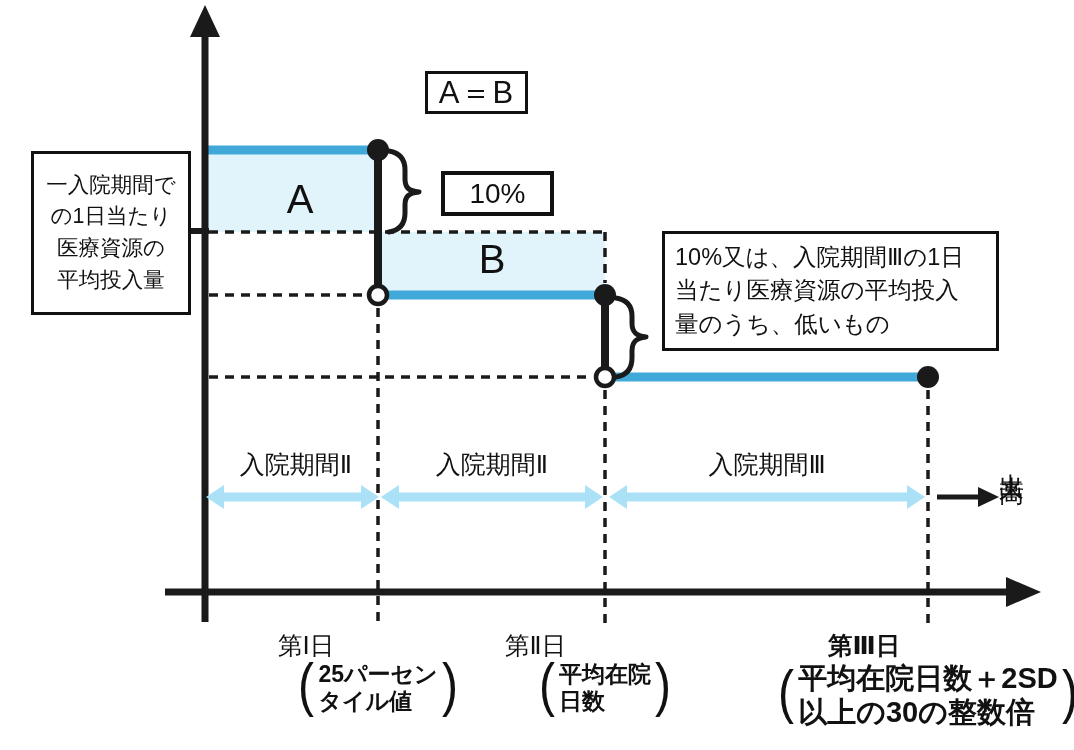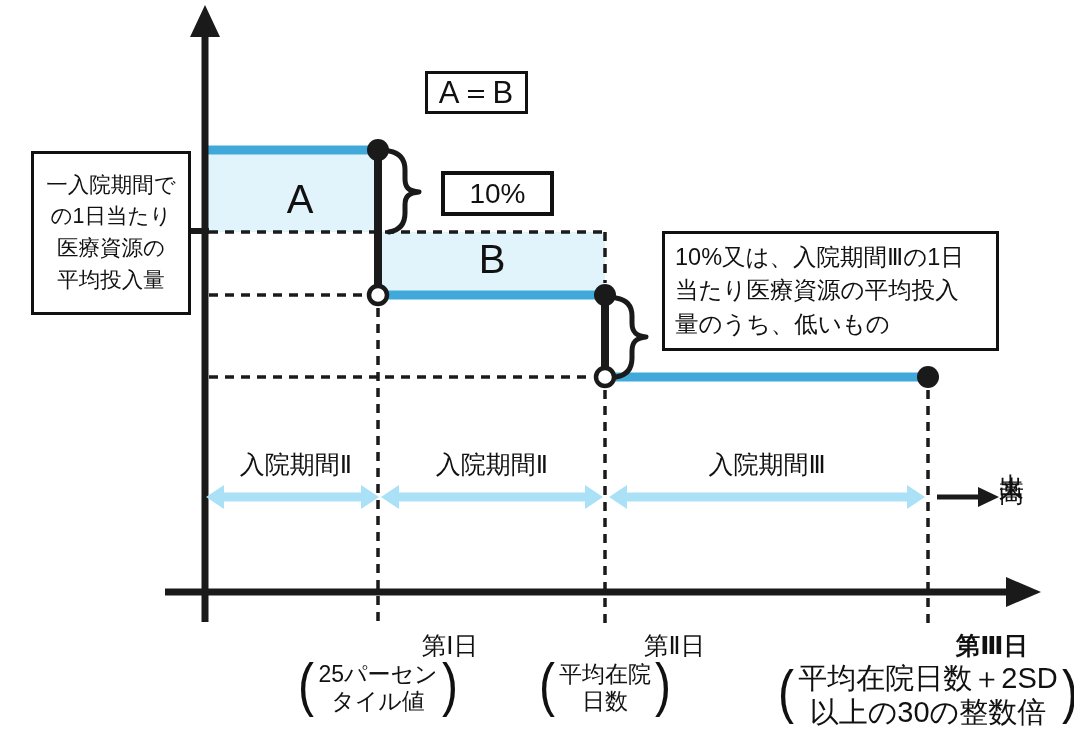--- a/index.html
+++ b/index.html
@@ -14,24 +14,24 @@
     display:flex;flex-direction:column;justify-content:center;align-items:center;
     text-align:center;
   }
   .left-box{left:31px;top:151px;width:160px;height:164px;font-size:21.5px;line-height:1.47;font-weight:500;justify-content:center;}
   .ab-box{left:425px;top:71px;width:103px;height:43px;font-size:31px;font-weight:500;letter-spacing:1px;}
   .pct-box{left:441px;top:171px;width:113px;height:45px;border-width:4.5px;font-size:28px;font-weight:500;}
   .right-box{left:662px;top:231px;width:337px;height:120px;font-size:23.5px;line-height:1.42;
              align-items:flex-start;text-align:center;padding:12px 10px;font-weight:500;}
   .region-label{font-size:40px;font-weight:500;width:60px;text-align:center;}
   .period-label{top:448px;width:200px;text-align:center;font-size:25px;font-weight:500;}
-  .day-title{top:629px;width:200px;text-align:right;font-size:24.5px;font-weight:500;}
+  .day-title{top:629px;width:200px;text-align:left;font-size:24.5px;font-weight:500;}
   .paren-group{top:661px;display:flex;align-items:center;justify-content:center;}
   .paren{font-size:60px;line-height:0.9;font-weight:400;transform:scaleX(0.8);margin-top:-6px;}
-  .paren-lines{text-align:center;font-size:23px;line-height:1.18;font-weight:400;padding:0 2px;}
+  .paren-lines{text-align:left;font-size:23px;line-height:1.18;font-weight:700;padding:0 2px;}
   .paren-lines.small{font-size:29px;}
   .fee-label{left:996px;top:453px;height:100px;font-size:25px;font-weight:500;
              writing-mode:vertical-rl;text-orientation:upright;letter-spacing:3px;}
 </style>
 </head>
 <body>
 
 <div id="stage">
 
   <svg id="diagram-svg" width="1074" height="750" viewBox="0 0 1074 750">

